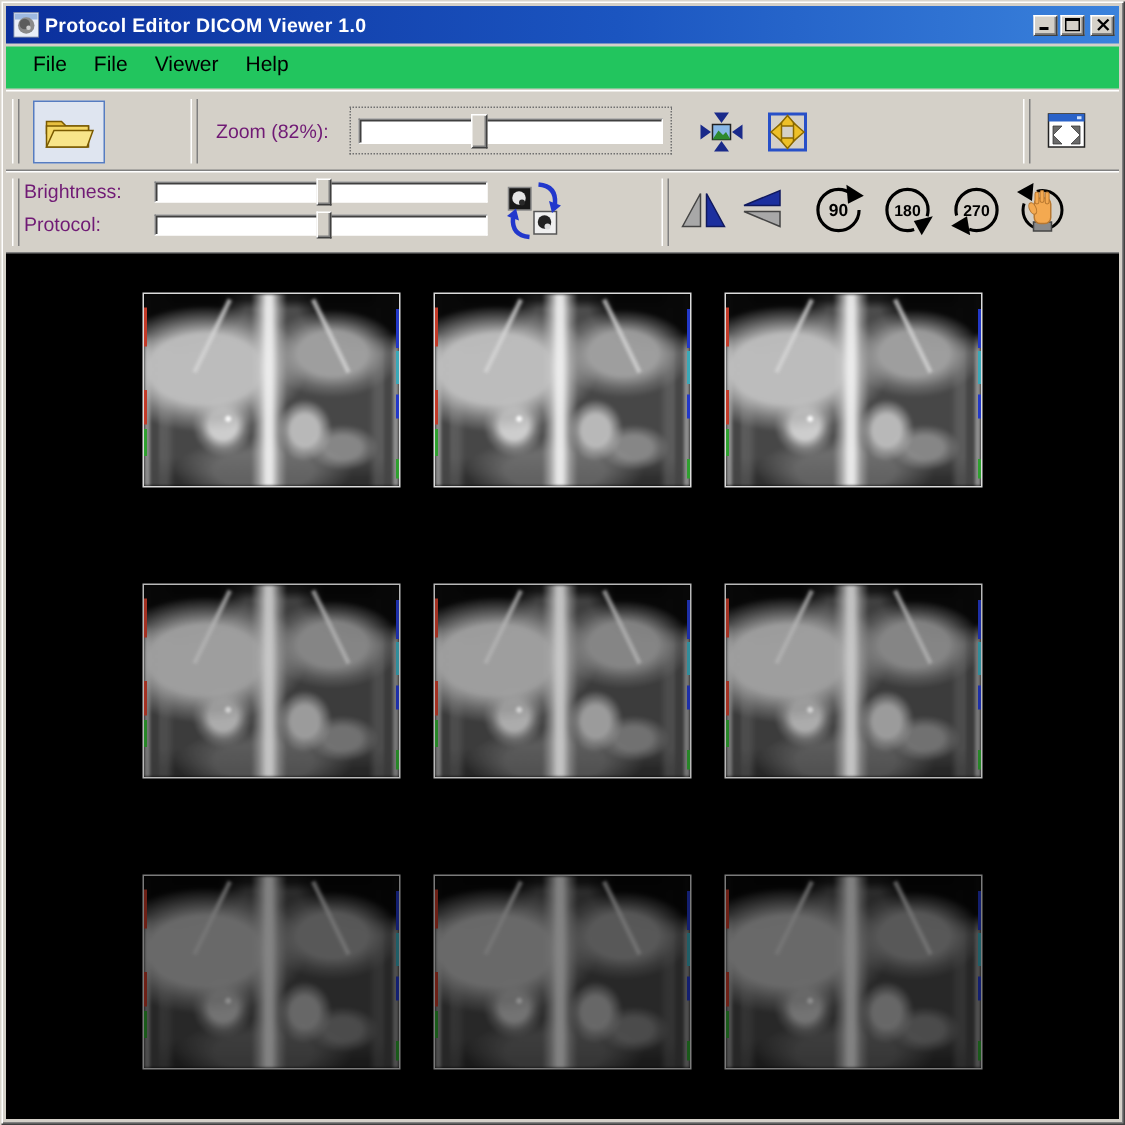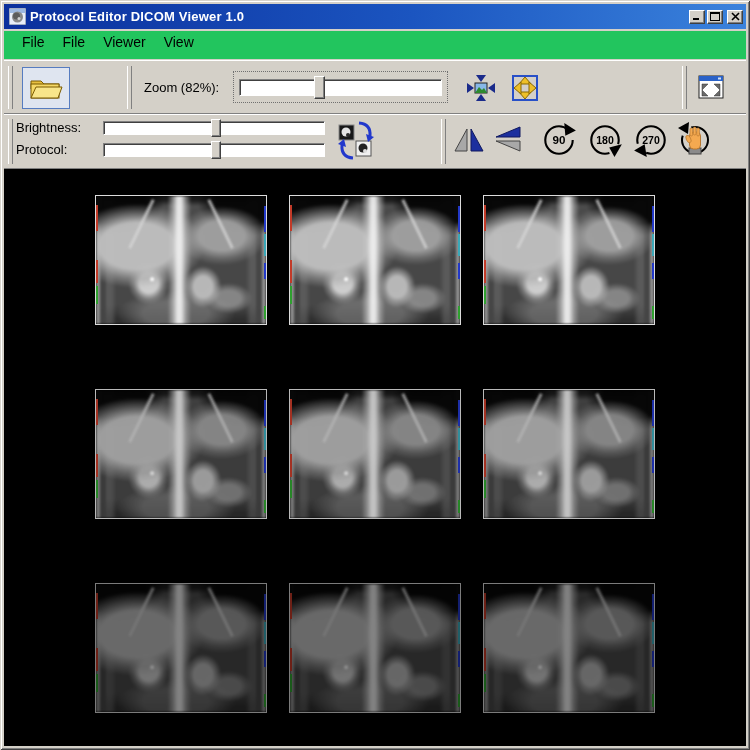--- a/index.html
+++ b/index.html
@@ -47,21 +47,21 @@
   
   .toolbar{
     position:absolute;left:4px;right:4px;background:#d4d0c8;
   }
   .tb1{top:60px;height:53px;border-top:1px solid #ffffff;}
   .tb2{top:113px;height:55px;border-top:1px solid #808080;box-shadow:inset 0 1px 0 #ffffff;}
   .gripper{
     position:absolute;width:3px;top:5px;bottom:5px;
     border-left:1px solid #ffffff;border-right:1px solid #808080;background:#d4d0c8;
   }
-  .tool-label{font-size:13px;color:#000000;position:absolute;white-space:nowrap;}
+  .tool-label{font-size:13px;color:#701a75;position:absolute;white-space:nowrap;}
   .open-btn{
     position:absolute;left:18px;top:6px;width:48px;height:42px;
     background:#dfe5f0;border:1px solid #567cc0;box-sizing:border-box;
     display:flex;align-items:center;justify-content:center;
   }
   .icon-btn{position:absolute;display:flex;align-items:flex-end;justify-content:center;}
   
   .focus-box{position:absolute;border:1px dotted #707070;box-sizing:border-box;}
   .track{
     position:absolute;background:#fff;
@@ -143,21 +143,21 @@
             <path d="M1,1 L8,8 M8,1 L1,8" stroke="#000" stroke-width="1.6"></path>
           </svg>
       </div>
     </div>
   </div>
 
   <div class="menubar">
       <div class="menu-item">File</div>
       <div class="menu-item">File</div>
       <div class="menu-item">Viewer</div>
-      <div class="menu-item">View</div>
+      <div class="menu-item">Help</div>
     </div>
 
   <div class="toolbar tb1">
     <div class="gripper" style="left:4px"></div>
 
     <div class="open-btn">
       <svg width="36" height="30" viewBox="0 0 36 30">
         <path d="M3,8 h10 l3,3 h15 v5 H3 z" fill="#e8c040" stroke="#7a5a00"></path>
         <rect x="3" y="11" width="28" height="14" fill="#f5d866" stroke="#7a5a00"></rect>
         <polygon points="8,14 34,14 30,25 3,25" fill="#f8e58a" stroke="#7a5a00"></polygon>

